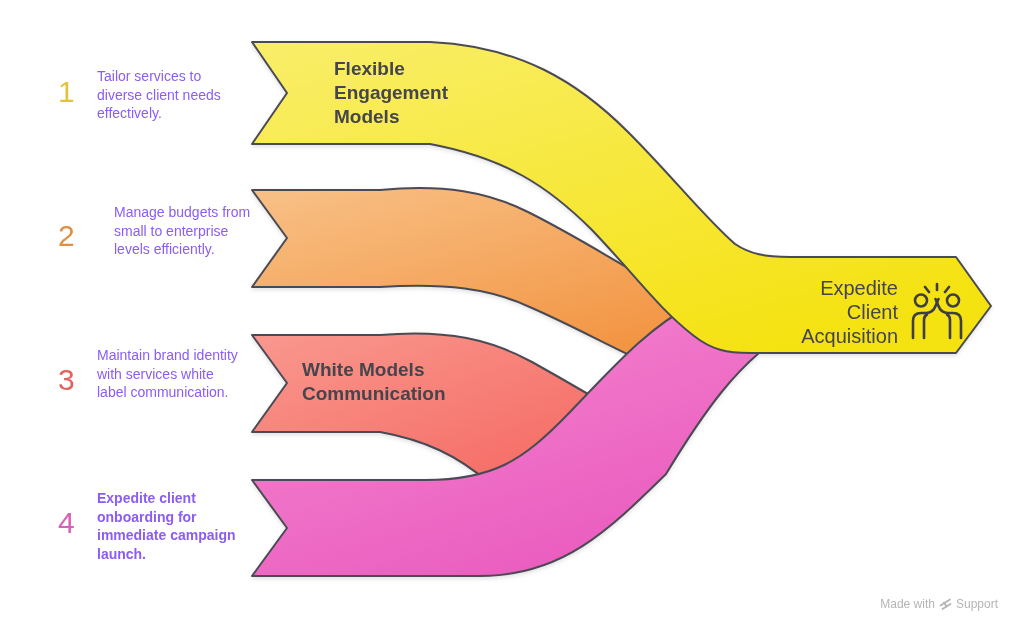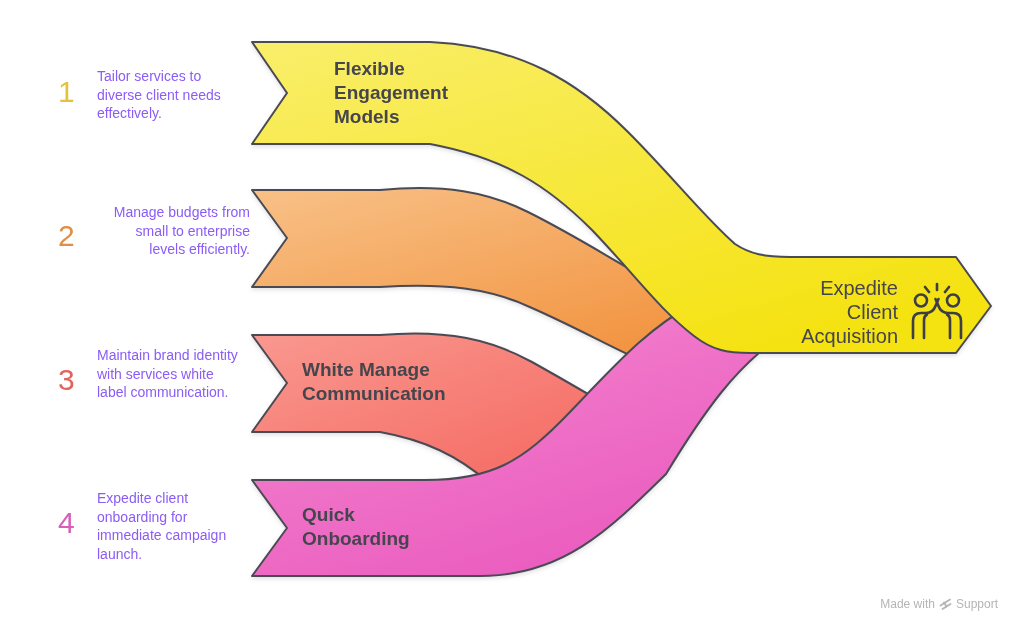--- a/index.html
+++ b/index.html
@@ -81,29 +81,28 @@
            C548,186 505,158 430,144
            L252,144 L287,93 Z" stroke="#4A4A54"></path>
     </g>
   </svg>
 
   <div class="num" style="left: 58px; top: 77px; color: rgb(228, 195, 60);">1</div>
   <div class="desc" style="left:97px;top:67px;">Tailor services to diverse client needs effectively.</div>
   <div class="band-label" style="left:302px;top:57px;margin-left:32px;">Flexible Engagement Models</div>
 
   <div class="num" style="left: 58px; top: 221px; color: rgb(224, 143, 71);">2</div>
-  <div class="desc" style="left:104px;top:203px;text-align:right;">Manage budgets from small to enterprise levels efficiently.</div>
+  <div class="desc" style="left:114px;top:203px;">Manage budgets from small to enterprise levels efficiently.</div>
 
   <div class="num" style="left: 58px; top: 365px; color: rgb(226, 99, 92);">3</div>
   <div class="desc" style="left:97px;top:346px;">Maintain brand identity with services white label communication.</div>
-  <div class="band-label" style="left:302px;top:358px;">White Manage Communication</div>
+  <div class="band-label" style="left:302px;top:358px;">White Models Communication</div>
 
   <div class="num" style="left: 58px; top: 508px; color: rgb(217, 96, 184);">4</div>
-  <div class="desc" style="left:97px;top:489px;">Expedite client onboarding for immediate campaign launch.</div>
-  <div class="band-label" style="left:302px;top:503px;">Quick Onboarding</div>
+  <div class="desc" style="left:97px;top:489px;font-weight:bold;">Expedite client onboarding for immediate campaign launch.</div>
 
   <div class="outcome-label">Expedite Client Acquisition</div>
 
   <div class="icon-wrap">
     <svg width="58" height="62" viewBox="0 0 58 62" fill="none" stroke-width="2.6" stroke-linecap="round" stroke-linejoin="round" class="icon-stroke" stroke="#3E3E46">
 
       <path d="M29,10 V4"></path>
       <path d="M21,12 L17,7"></path>
       <path d="M37,12 L41,7"></path>
 

